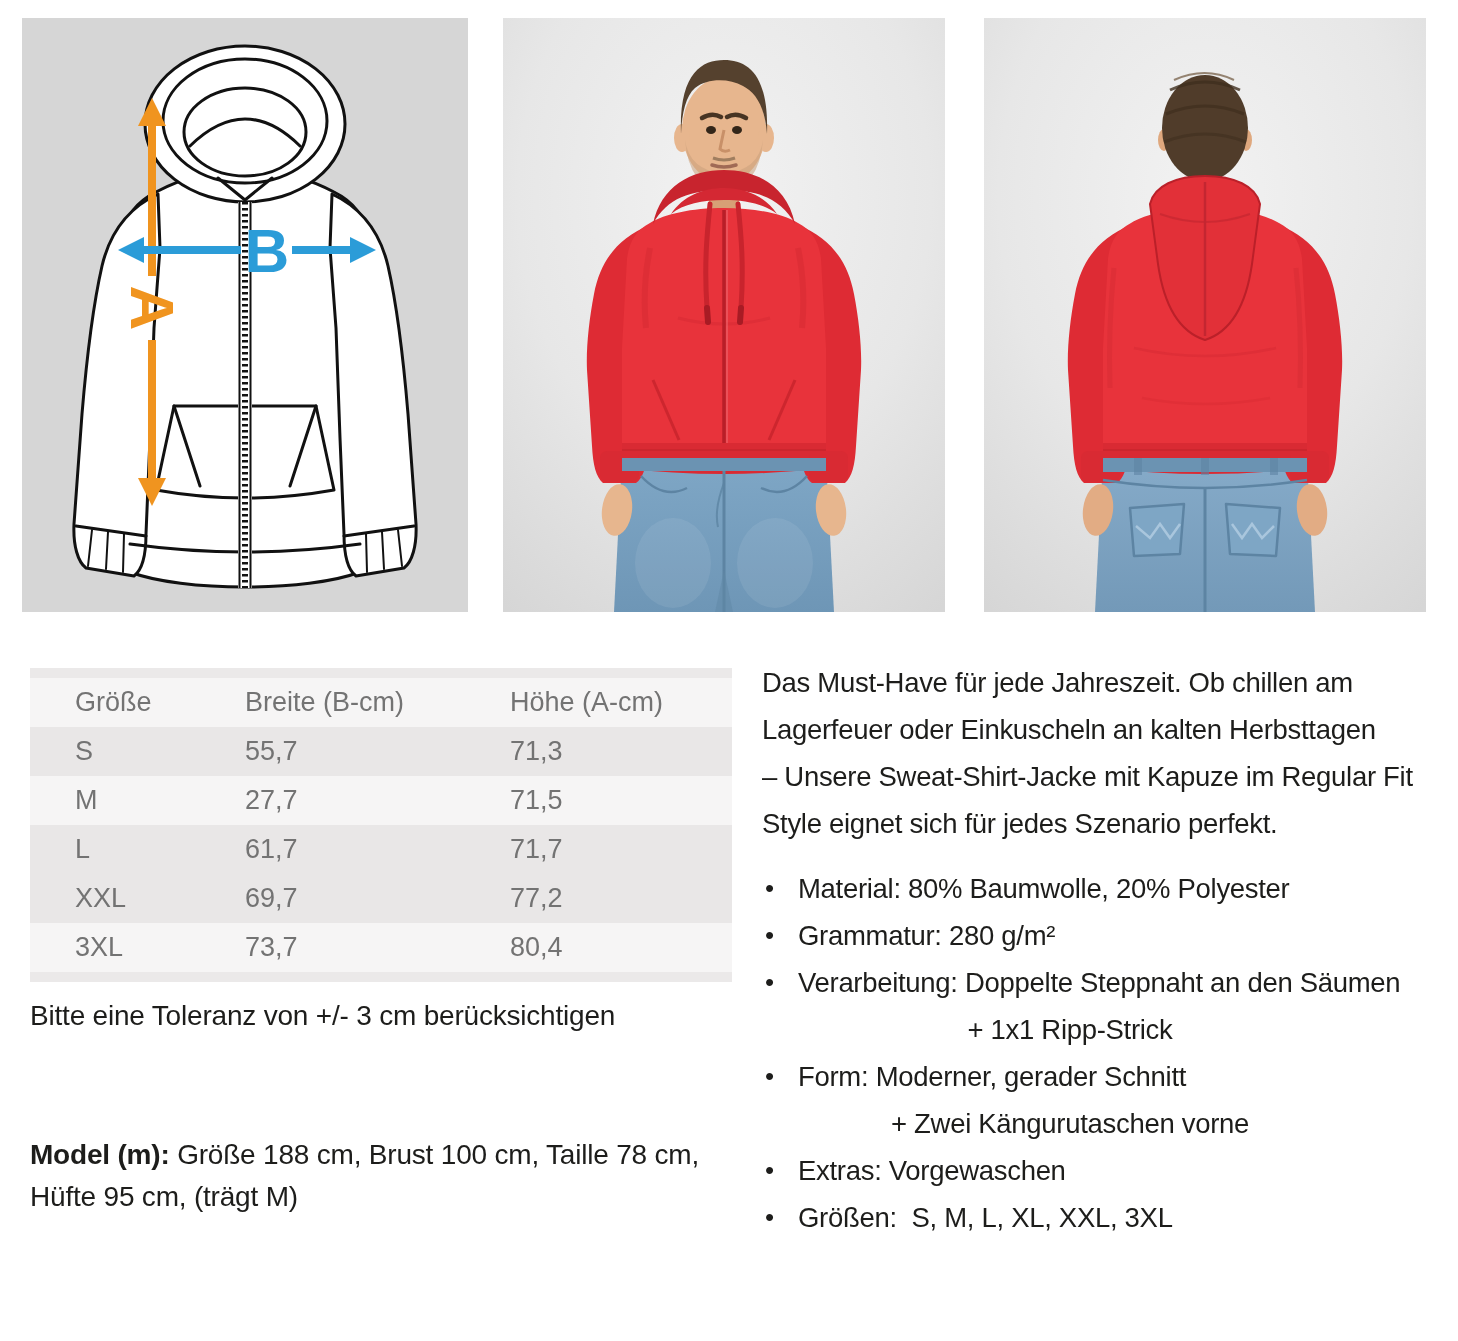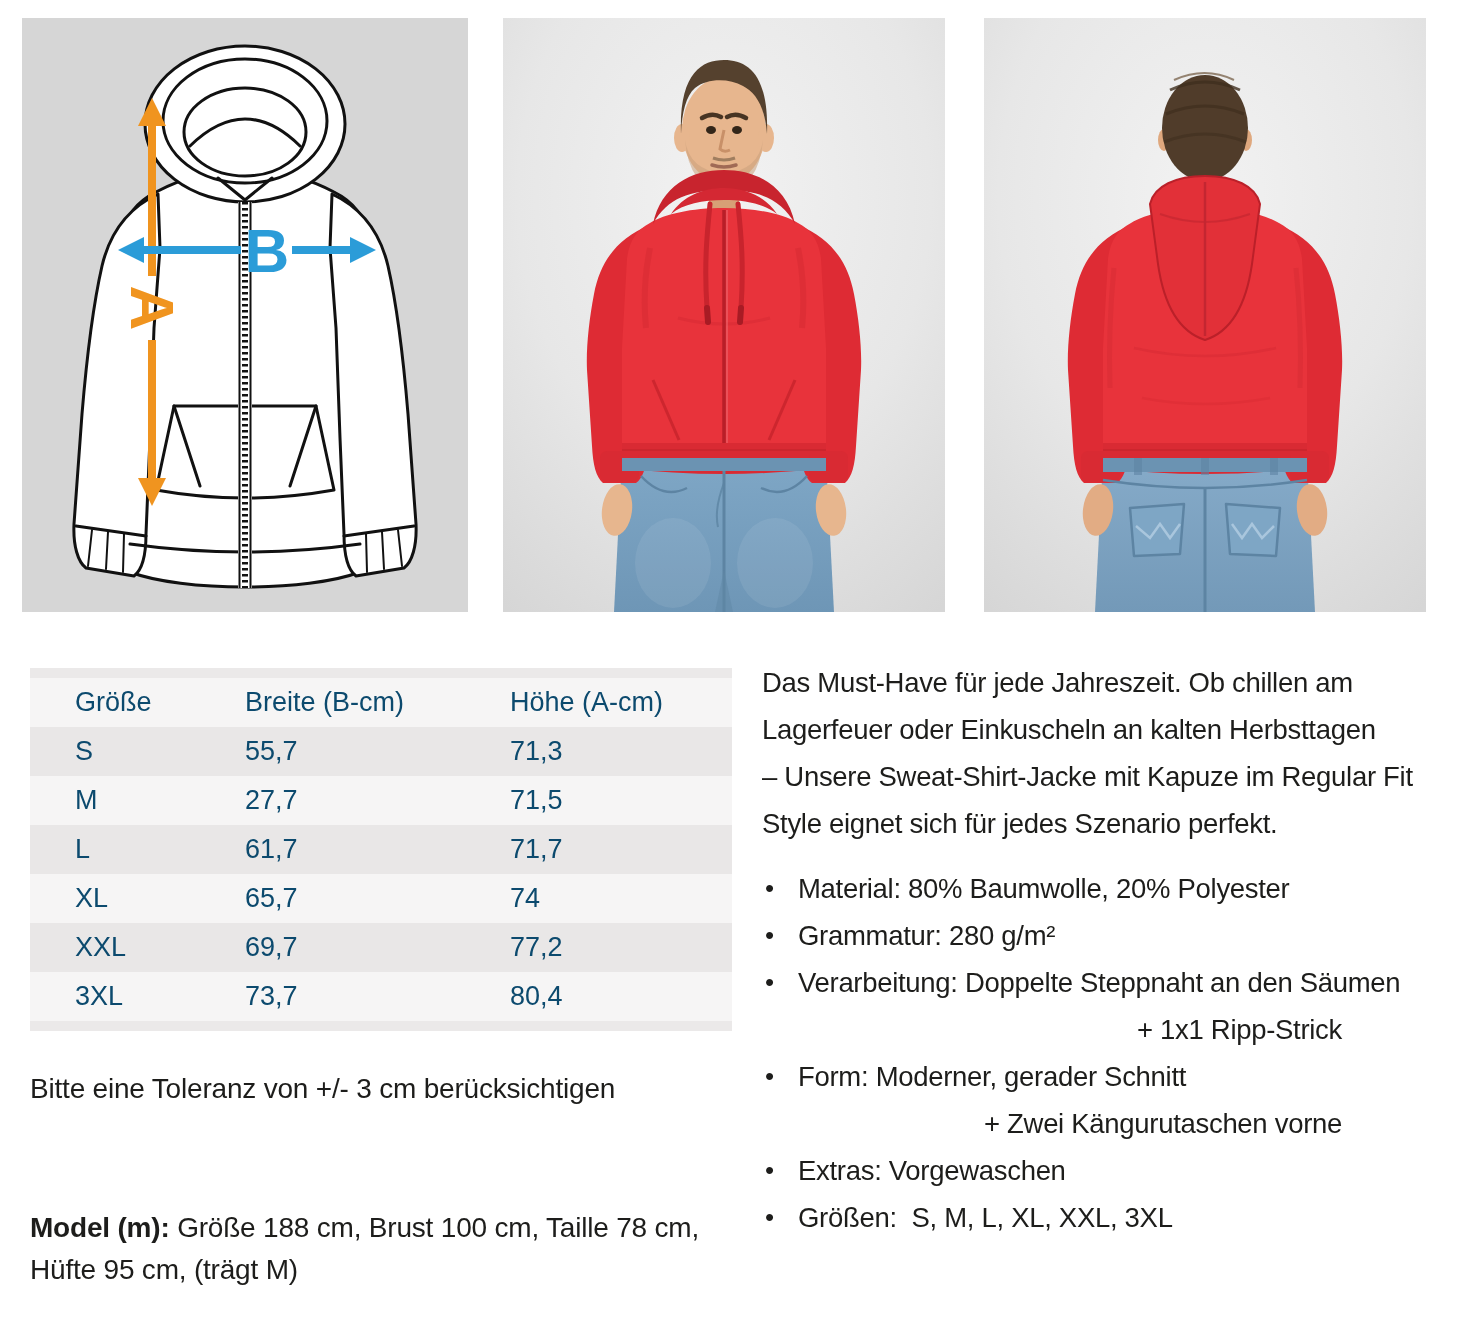--- a/index.html
+++ b/index.html
@@ -7,37 +7,37 @@
           font-family:"Liberation Sans",sans-serif;color:#1d1d1b;}
   .panel{position:absolute;top:18px;height:594px;}
   .panel svg{display:block;width:100%;height:100%;}
   .panel-diagram{left:22px;width:446px;}
   .panel-front{left:503px;width:442px;}
   .panel-back{left:982px;width:446px;}
 
   .left-col{position:absolute;left:30px;top:668px;width:702px;}
   .table-wrap{border-top:10px solid #ebe9e9;border-bottom:10px solid #ebe9e9;background:#f6f5f5;}
   table{width:100%;border-collapse:collapse;table-layout:fixed;}
-  th,td{height:49px;font-size:27px;font-weight:normal;color:#0c4a6e;text-align:left;padding:0;
+  th,td{height:49px;font-size:27px;font-weight:normal;color:#737373;text-align:left;padding:0;
         white-space:nowrap;overflow:hidden;}
   th:first-child,td:first-child{padding-left:45px;}
   col.c1{width:215px;} col.c2{width:265px;} col.c3{width:222px;}
   tr.light{background:#f6f5f5;} tr.dark{background:#e9e7e7;}
-  .tolerance{margin:42px 0 0;font-size:28px;letter-spacing:-0.2px;}
+  .tolerance{margin:18px 0 0;font-size:28px;letter-spacing:-0.2px;}
   .model{margin:102px 0 4px;font-size:28px;line-height:42px;width:710px;letter-spacing:-0.2px;}
   .model strong{font-weight:bold;}
 
   .right-col{position:absolute;left:762px;top:659px;width:690px;}
   .pline{font-size:27.5px;line-height:47px;letter-spacing:-0.3px;white-space:pre-wrap;}
   ul.features{list-style:none;margin:18px 0 0;padding:0;}
   ul.features li{display:flex;}
   .dot{width:33px;padding-left:3px;font-size:26px;line-height:47px;flex:none;}
   .li-content{flex:1;}
   .line{font-size:27.5px;line-height:47px;letter-spacing:-0.3px;white-space:pre-wrap;}
-  .cont{text-align:right;padding-right:110px;}
+  .cont{text-align:center;padding-right:110px;}
 </style>
 </head>
 <body>
 
 <div class="canvas">
 
   <div class="panel panel-diagram">
     <svg viewBox="0 0 446 594">
       <rect width="446" height="594" fill="#d6d6d6"></rect>
       <g stroke="#111" stroke-width="3" fill="#fff" stroke-linejoin="round" stroke-linecap="round">
@@ -219,25 +219,20 @@
             <tr class="light">
               <td>M</td>
               <td>27,7</td>
               <td>71,5</td>
             </tr>
             <tr class="dark">
               <td>L</td>
               <td>61,7</td>
               <td>71,7</td>
             </tr>
-            <tr class="light">
-              <td>XL</td>
-              <td>65,7</td>
-              <td>74</td>
-            </tr>
             <tr class="dark">
               <td>XXL</td>
               <td>69,7</td>
               <td>77,2</td>
             </tr>
             <tr class="light">
               <td>3XL</td>
               <td>73,7</td>
               <td>80,4</td>
             </tr>

